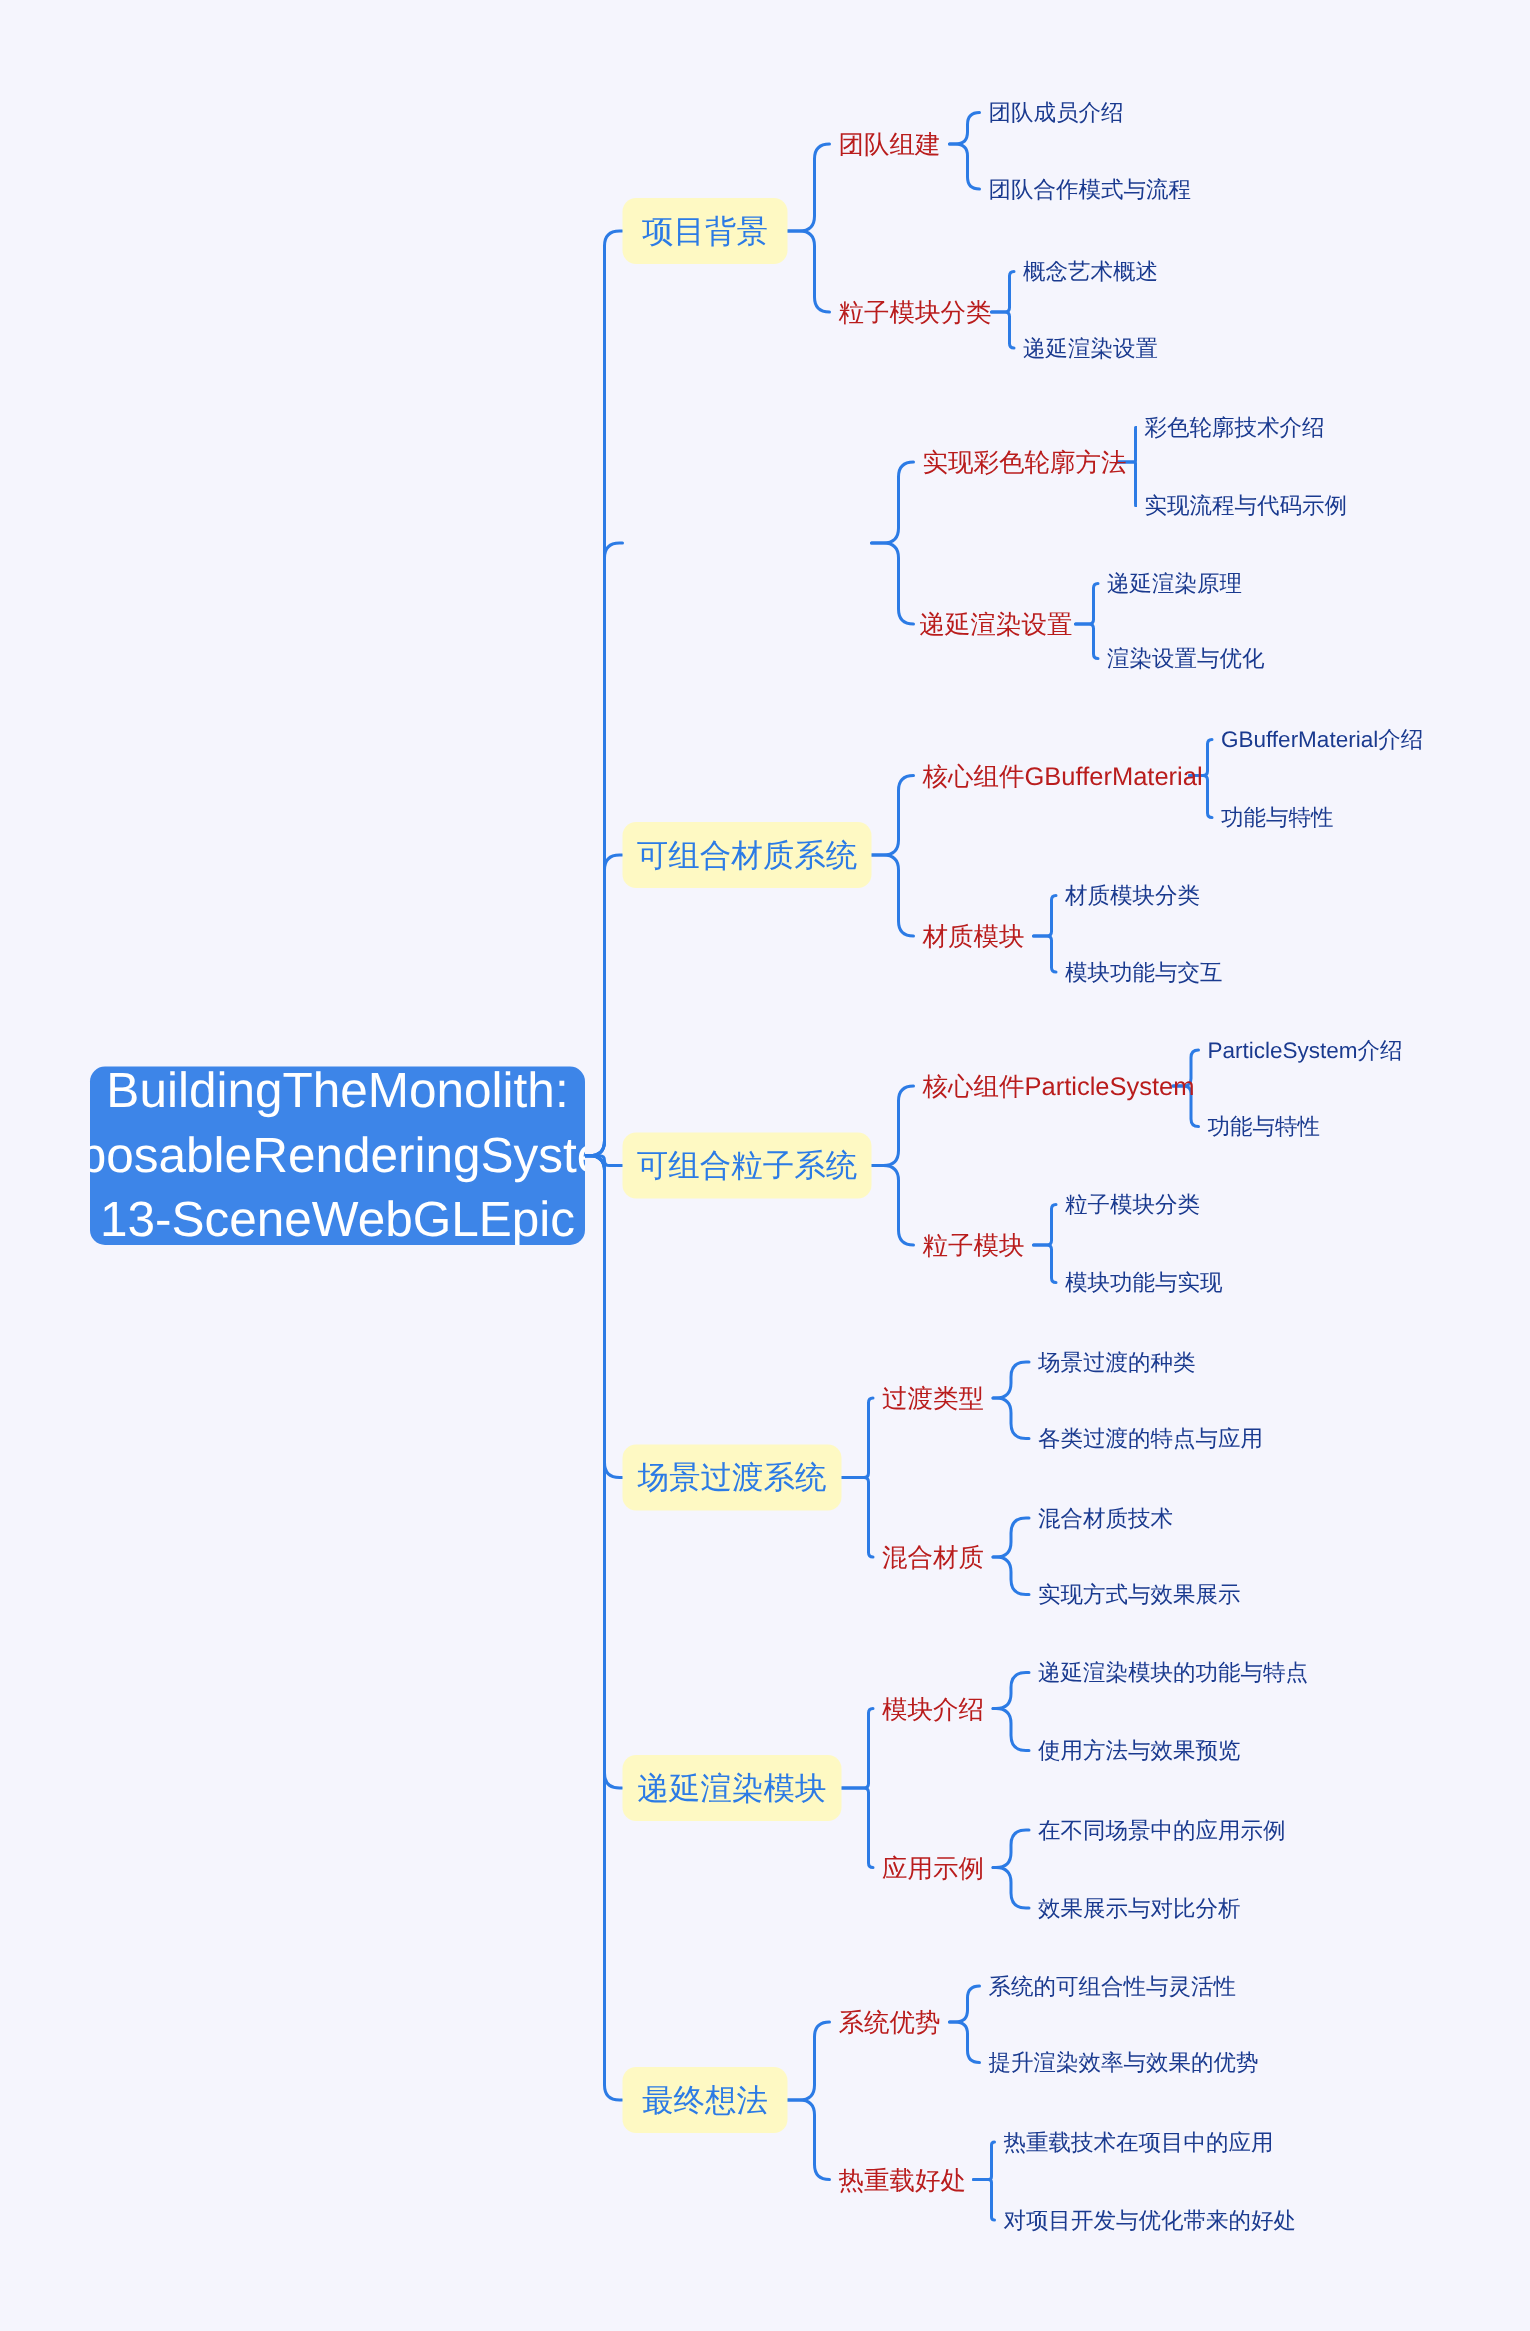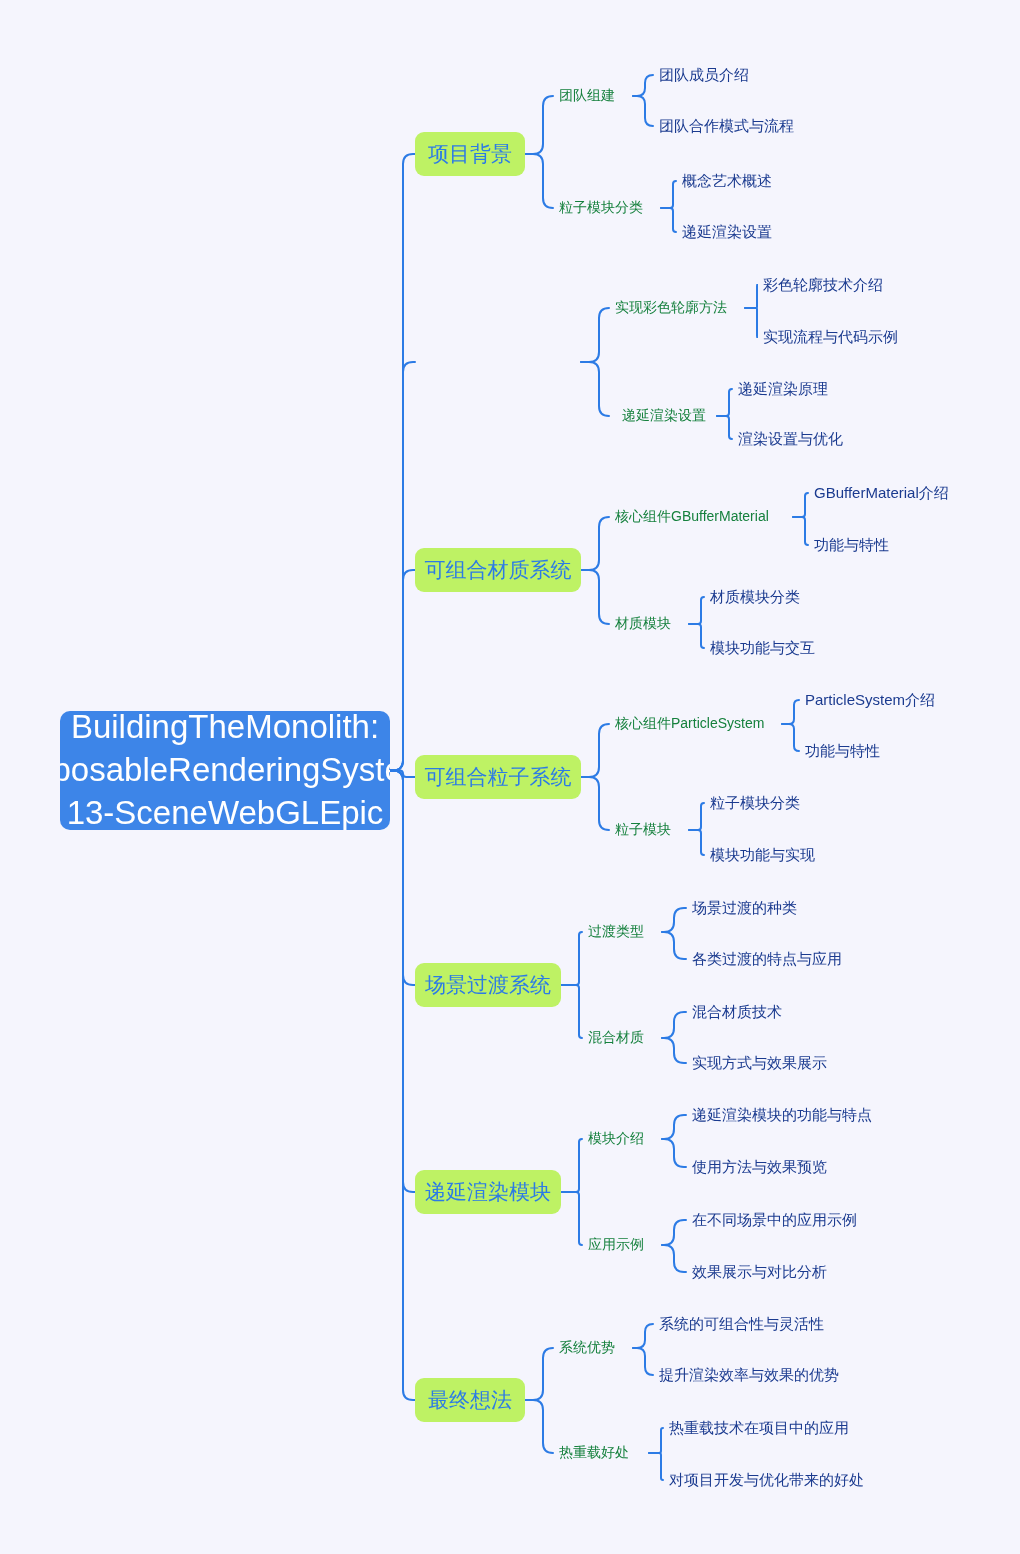--- a/index.html
+++ b/index.html
@@ -48,31 +48,31 @@
   }
   .node-root .label {
     display: block;
     width: 400px;
     text-align: center;
     white-space: pre-line;
     word-break: keep-all;
   }
   
   .node-l1 {
-    background: #bef264;
+    background: #fef9c3;
     border-radius: 9px;
     color: #2c7be5;
     font-size: 21px;
     justify-content: center;
     padding: 0 2px;
   }
   
   .node-l2 {
-    color: #15803d;
-    font-size: 14px;
+    color: #b91c1c;
+    font-size: 17px;
     background: transparent;
   }
   
   .node-l3 {
     color: #1a3a8f;
     font-size: 15px;
     background: transparent;
   }
 </style>
 </head>

